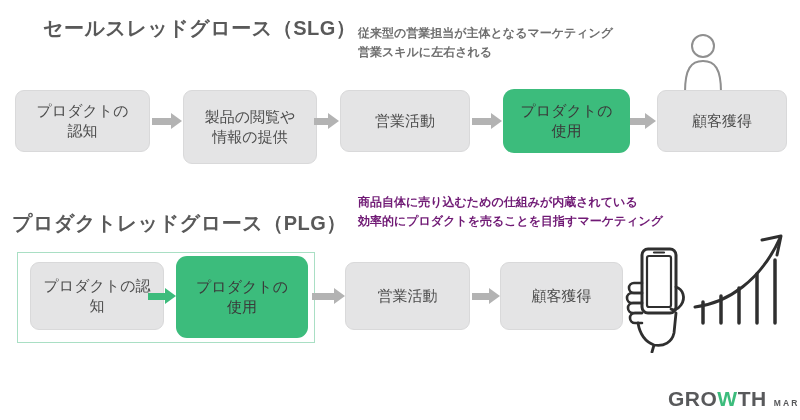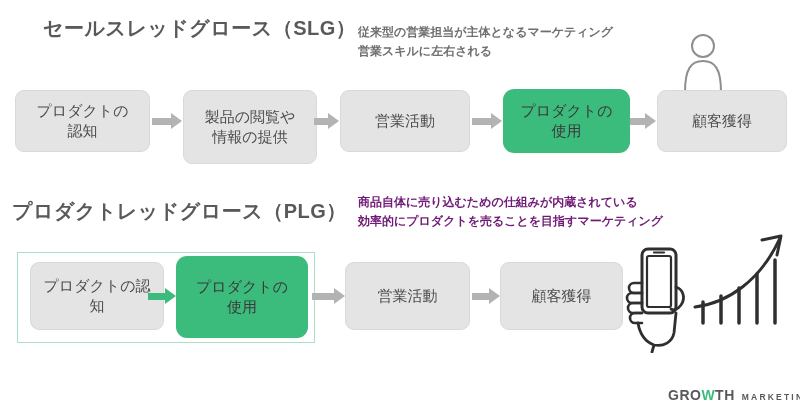--- a/index.html
+++ b/index.html
@@ -51,35 +51,35 @@
     text-align:center; font-size:13px; font-weight:bold; color:#2bb874;
   }
 
   .icon-wrap { position:absolute; }
 
   .brand {
     position:absolute; left:668px; top:387px;
     display:flex; align-items:baseline;
   }
   .brand .growth {
-    font-size:14px; font-weight:600; color:#58595b; letter-spacing:0.5px;
+    font-size:21px; font-weight:600; color:#58595b; letter-spacing:0.5px;
   }
   .brand .growth .w { color:#3cbc7c; }
   .brand .marketing {
     font-size:8.5px; font-weight:bold; color:#58595b;
     letter-spacing:2.2px; margin-left:7px;
   }
 </style>
 </head>
 <body>
 
 <div class="canvas">
 
   <h1 class="sec-title" style="top:15px;margin-left:31px;">セールスレッドグロース（SLG）</h1>
-  <p class="note gray" style="top:24px;font-family:Liberation Mono, monospace;">従来型の営業担当が主体となるマーケティング
+  <p class="note gray" style="top:24px;">従来型の営業担当が主体となるマーケティング
 営業スキルに左右される</p>
 
   <div class="icon-wrap" style="left:678px; top:32px; width:50px; height:60px;">
     <svg width="50" height="60" viewBox="0 0 50 60">
       <circle cx="25" cy="14" r="11" fill="none" stroke="#8f8f8f" stroke-width="2"></circle>
       <path d="M7,60 C7,37 13,29 25,29 C37,29 43,37 43,60" fill="none" stroke="#8f8f8f" stroke-width="2"></path>
     </svg>
   </div>
 
   <div class="box" style="left:15px; top:90px; width:135px; height:62px;">プロダクトの
@@ -88,21 +88,21 @@
   <div class="box" style="left:183px; top:90px; width:134px; height:74px;">製品の閲覧や
 情報の提供</div>
   <div class="arrow" style="left:314px; top:113px; width:25px;"></div>
   <div class="box" style="left:340px; top:90px; width:130px; height:62px;">営業活動</div>
   <div class="arrow" style="left:472px; top:113px;"></div>
   <div class="box green" style="left:503px; top:89px; width:127px; height:64px;">プロダクトの
 使用</div>
   <div class="arrow" style="left:630px; top:113px; width:26px;"></div>
   <div class="box" style="left:657px; top:90px; width:130px; height:62px;">顧客獲得</div>
 
-  <h1 class="sec-title" style="top:198px;text-align:center;">プロダクトレッドグロース（PLG）</h1>
+  <h1 class="sec-title" style="top:210px;text-align:center;">プロダクトレッドグロース（PLG）</h1>
   <p class="note green" style="top:193px;">商品自体に売り込むための仕組みが内蔵されている
 効率的にプロダクトを売ることを目指すマーケティング</p>
 
   <div class="highlight-outline"></div>
 
   <div class="box" style="left:30px; top:262px; width:134px; height:68px;">プロダクトの認
 知</div>
   <div class="arrow green" style="left:148px; top:288px; width:28px;"></div>
   <div class="box green" style="left:176px; top:256px; width:132px; height:82px;">プロダクトの
 使用</div>

